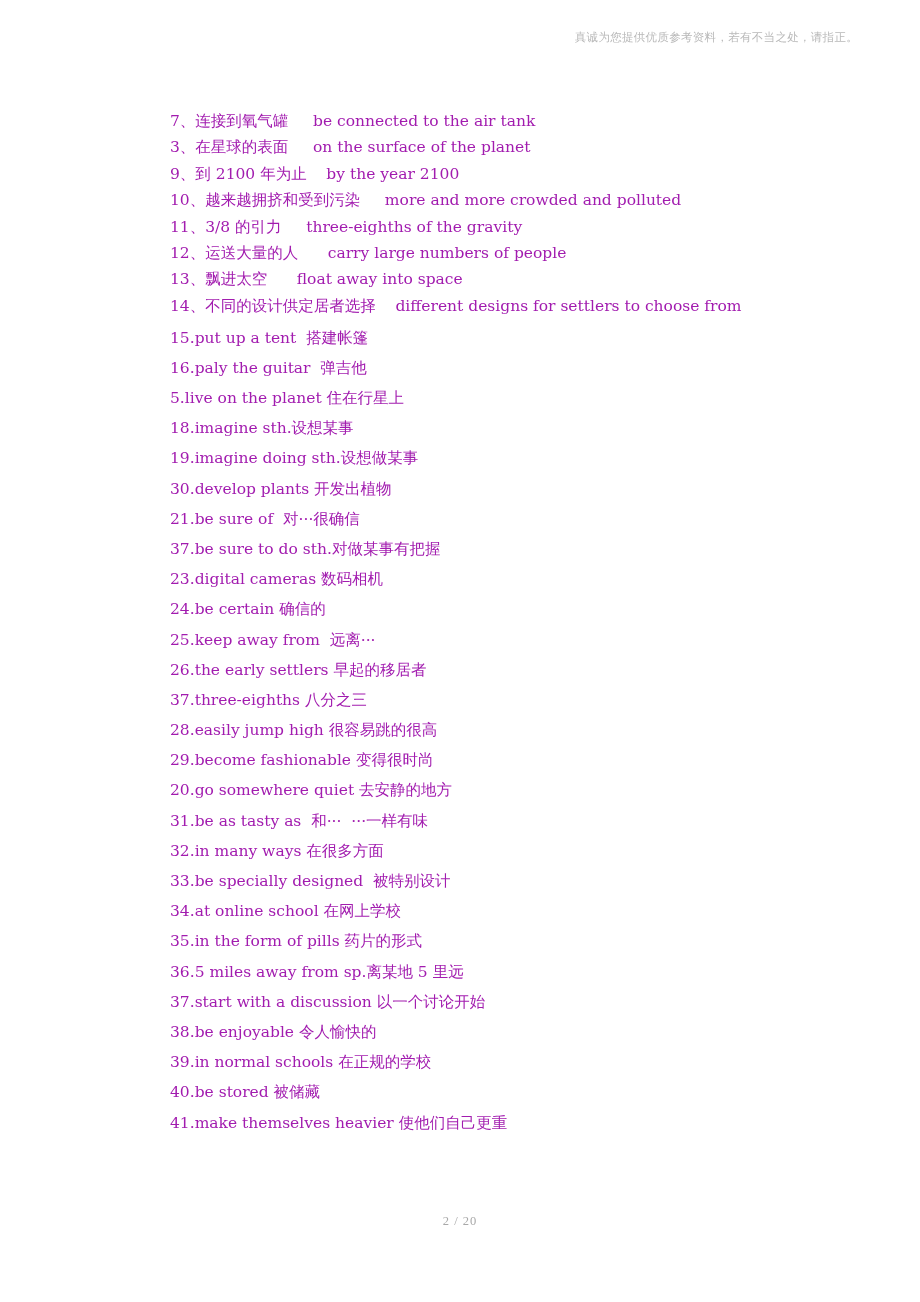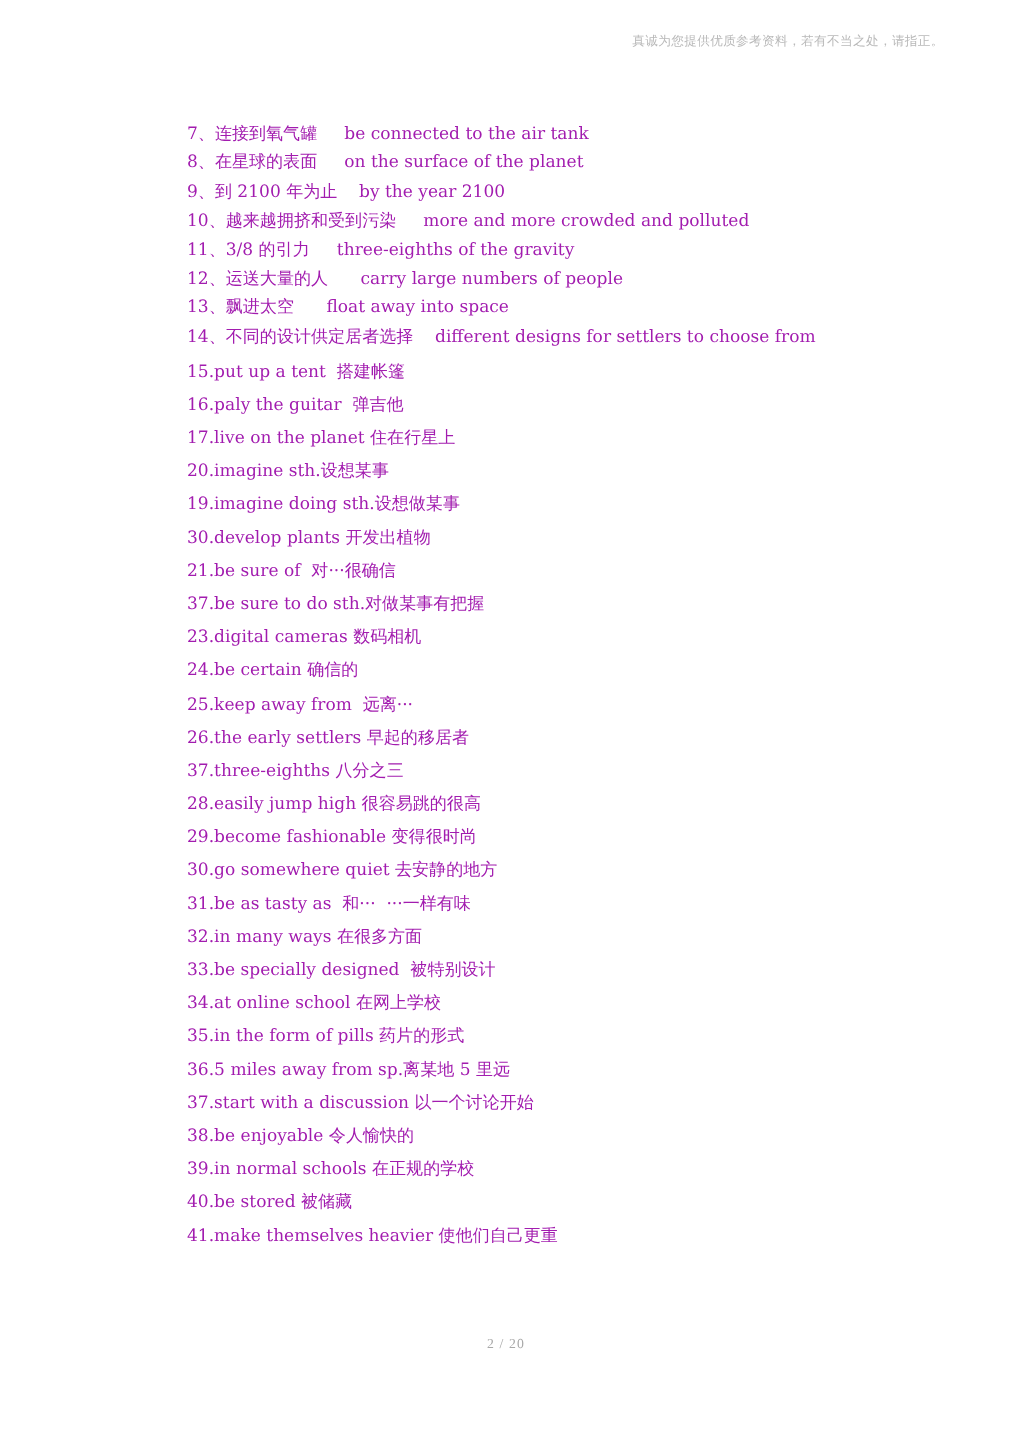--- a/index.html
+++ b/index.html
@@ -87,46 +87,46 @@
 <body>
 
 <div class="page">
 
   <div class="page-header">真诚为您提供优质参考资料，若有不当之处，请指正。</div>
 
   <div class="content">
 
     <div class="group-tight cjk">
       <div class="entry">7、连接到氧气罐     be connected to the air tank</div>
-      <div class="entry">8、在星球的表面     on the surface of the planet</div>
+      <div class="entry">3、在星球的表面     on the surface of the planet</div>
       <div class="entry">9、到 2100 年为止    by the year 2100</div>
       <div class="entry">10、越来越拥挤和受到污染     more and more crowded and polluted</div>
       <div class="entry">11、3/8 的引力     three-eighths of the gravity</div>
       <div class="entry">12、运送大量的人      carry large numbers of people</div>
       <div class="entry">13、飘进太空      float away into space</div>
       <div class="entry">14、不同的设计供定居者选择    different designs for settlers to choose from</div>
     </div>
 
     <div class="group-loose cjk">
       <div class="entry">15.put up a tent  搭建帐篷</div>
       <div class="entry">16.paly the guitar  弹吉他</div>
-      <div class="entry">17.live on the planet 住在行星上</div>
-      <div class="entry">20.imagine sth.设想某事</div>
+      <div class="entry">5.live on the planet 住在行星上</div>
+      <div class="entry">18.imagine sth.设想某事</div>
       <div class="entry">19.imagine doing sth.设想做某事</div>
       <div class="entry">30.develop plants 开发出植物</div>
       <div class="entry">21.be sure of  对···很确信</div>
       <div class="entry">37.be sure to do sth.对做某事有把握</div>
       <div class="entry">23.digital cameras 数码相机</div>
       <div class="entry">24.be certain 确信的</div>
       <div class="entry">25.keep away from  远离···</div>
       <div class="entry">26.the early settlers 早起的移居者</div>
       <div class="entry">37.three-eighths 八分之三</div>
       <div class="entry">28.easily jump high 很容易跳的很高</div>
       <div class="entry">29.become fashionable 变得很时尚</div>
-      <div class="entry">30.go somewhere quiet 去安静的地方</div>
+      <div class="entry">20.go somewhere quiet 去安静的地方</div>
       <div class="entry">31.be as tasty as  和···  ···一样有味</div>
       <div class="entry">32.in many ways 在很多方面</div>
       <div class="entry">33.be specially designed  被特别设计</div>
       <div class="entry">34.at online school 在网上学校</div>
       <div class="entry">35.in the form of pills 药片的形式</div>
       <div class="entry">36.5 miles away from sp.离某地 5 里远</div>
       <div class="entry">37.start with a discussion 以一个讨论开始</div>
       <div class="entry">38.be enjoyable 令人愉快的</div>
       <div class="entry">39.in normal schools 在正规的学校</div>
       <div class="entry">40.be stored 被储藏</div>

